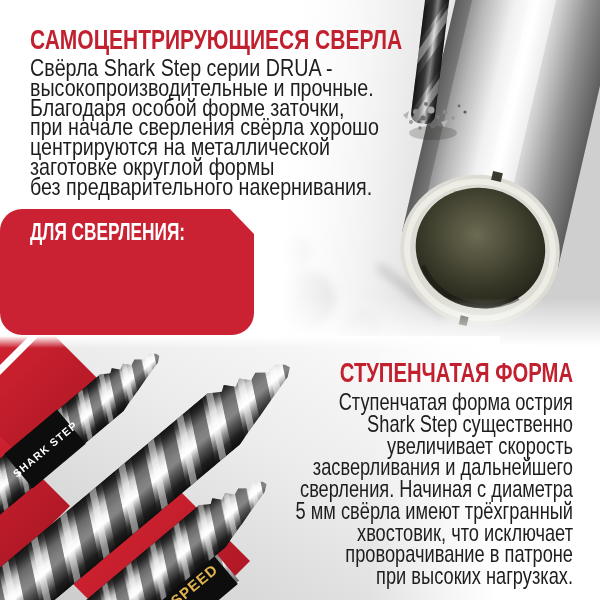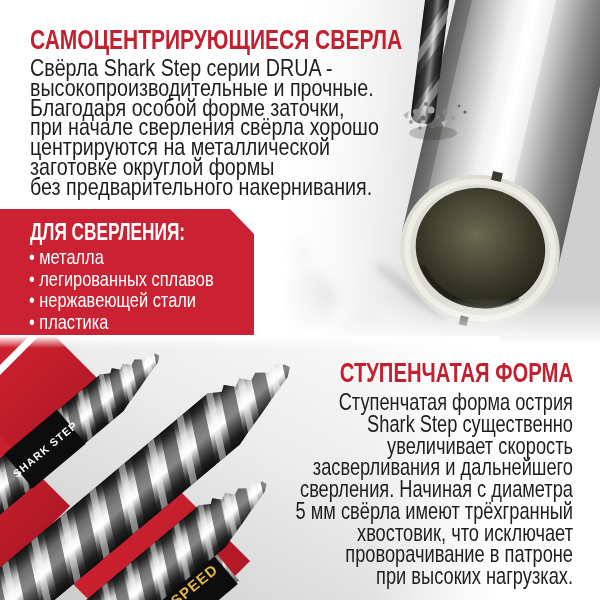--- a/index.html
+++ b/index.html
@@ -9,21 +9,21 @@
   .photo{position:absolute;z-index:1;}
   #photo-top{left:283px;top:0;width:317px;height:346px;}
   #photo-bottom{left:0;top:336px;width:500px;height:264px;}
 
   .h1{position:absolute;left:30px;top:26px;z-index:3;font-size:28px;line-height:28px;font-weight:bold;
       color:#c2202f;white-space:nowrap;transform:scaleX(.75);transform-origin:left top;}
   .p1{position:absolute;left:30px;top:58px;z-index:3;font-size:24px;line-height:19.8px;color:#1d1d1f;
       white-space:pre-line;transform:scaleX(.82);transform-origin:left top;}
 
   .redbox{position:absolute;left:0;top:209px;width:254px;height:126px;z-index:3;background:#cb2233;
-      clip-path:polygon(0 0,230px 0,254px 25px,254px 126px,0 126px);}
+      clip-path:polygon(0 0,230px 0,254px 25px,254px 126px,0 126px);border-radius:22px;}
   .redbox .title{position:absolute;left:30px;top:10px;font-size:23px;font-weight:bold;color:#ffffff;
       white-space:nowrap;transform:scaleX(.75);transform-origin:left top;}
   .redbox ul{position:absolute;left:29px;top:37px;margin:0;padding:0;list-style:none;}
   .redbox li{font-size:21px;line-height:21.7px;color:#ffffff;white-space:nowrap;
       transform:scaleX(.78);transform-origin:left top;}
   .redbox li::before{content:"• ";}
 
   .h2{position:absolute;right:27px;top:360px;z-index:3;font-size:27px;line-height:27px;font-weight:bold;
       color:#c2202f;white-space:nowrap;transform:scaleX(.75);transform-origin:right top;}
   .p2{position:absolute;right:27px;top:391px;width:400px;z-index:3;font-size:24px;line-height:21.75px;
@@ -206,26 +206,20 @@
   <div class="p1">Свёрла Shark Step серии DRUA -
 высокопроизводительные и прочные.
 Благодаря особой форме заточки,
 при начале сверления свёрла хорошо
 центрируются на металлической
 заготовке округлой формы
 без предварительного накернивания.</div>
 
   <div class="redbox">
     <div class="title">ДЛЯ СВЕРЛЕНИЯ:</div>
-    <ul>
-      <li>металла</li>
-      <li>легированных сплавов</li>
-      <li>нержавеющей стали</li>
-      <li>пластика</li>
-    </ul>
   </div>
 
   <div class="h2">СТУПЕНЧАТАЯ ФОРМА</div>
   <div class="p2">Ступенчатая форма острия
 Shark Step существенно
 увеличивает скорость
 засверливания и дальнейшего
 сверления. Начиная с диаметра
 5 мм свёрла имеют трёхгранный
 хвостовик, что исключает

